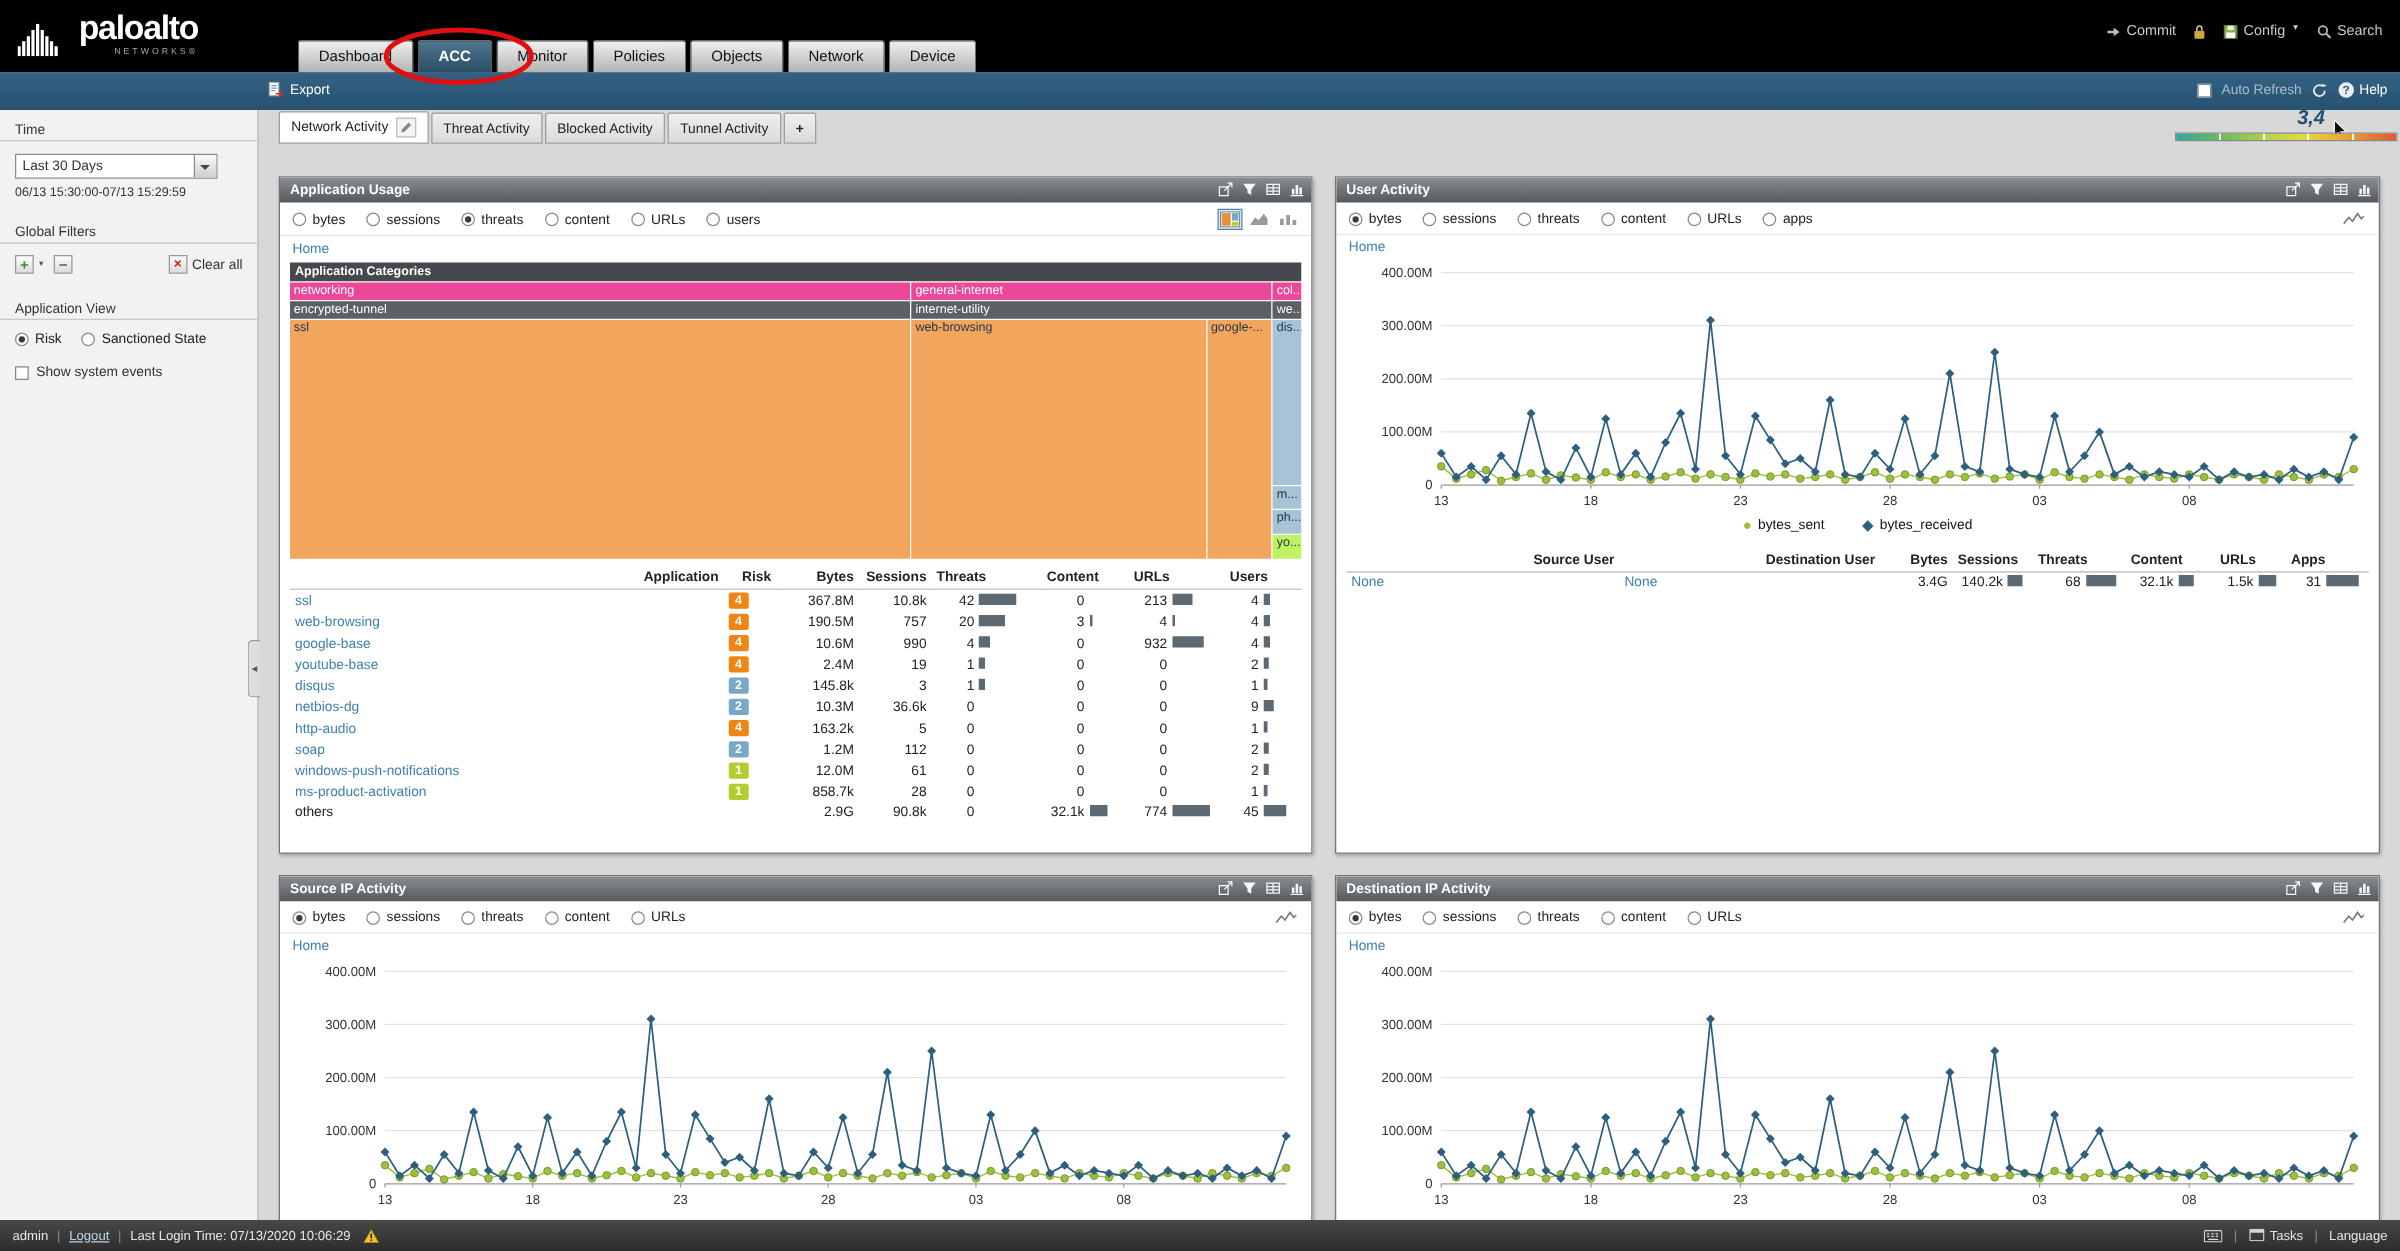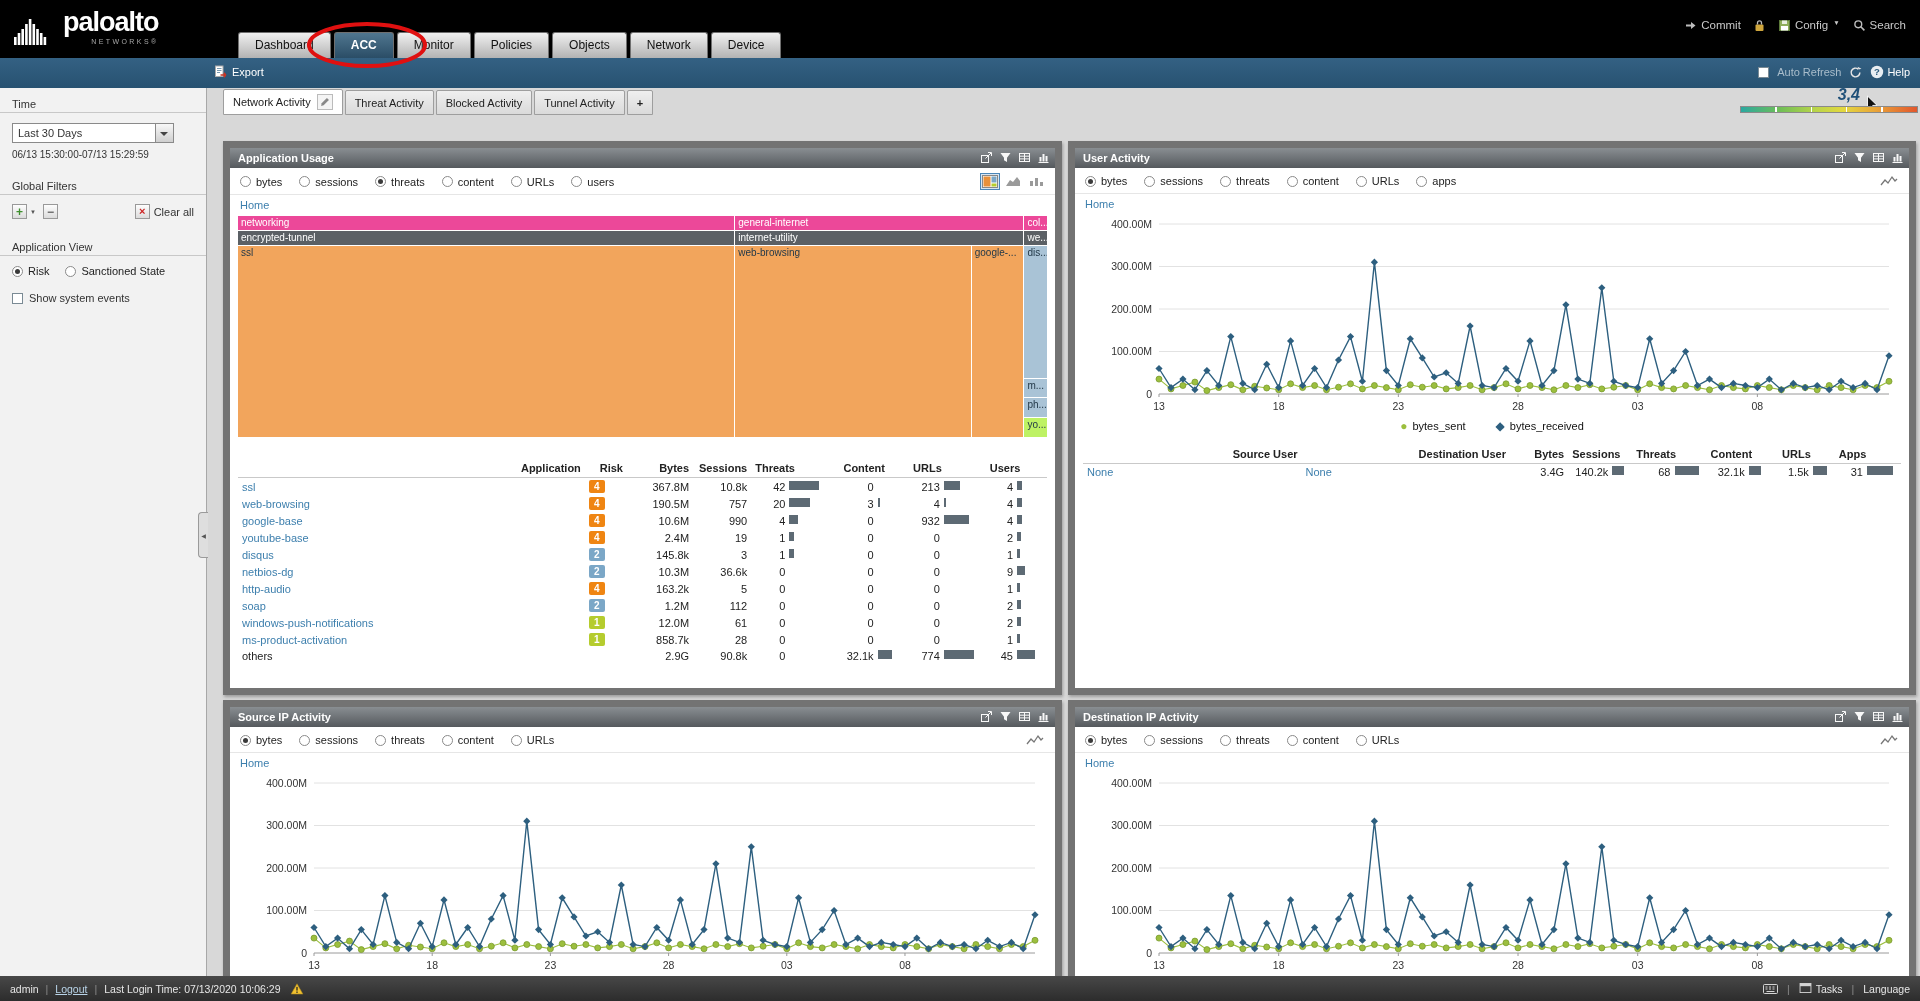--- a/index.html
+++ b/index.html
@@ -62,21 +62,21 @@
 .pencil{width:14px;height:14px;border:1px solid #bbb;background:#f4f4f4;display:inline-flex;align-items:center;justify-content:center}
 .risk-meter{position:absolute;right:2px;top:2px;width:178px;height:26px}
 .risk-value{position:absolute;right:58px;top:-4px;font-size:16px;font-weight:bold;font-style:italic;color:#1f5078}
 .cursor{position:absolute;right:40px;top:5px}
 .risk-gradient{position:absolute;left:0;bottom:3px;width:100%;height:7px;border:1px solid #8a8a8a;box-sizing:border-box;
 background:linear-gradient(90deg,#2ba8a0,#6fbe57 22%,#b8d44a 42%,#e3d83f 58%,#e9a93a 75%,#e2572d 100%)}
 .risk-gradient:after{content:"";position:absolute;top:0;bottom:0;left:0;right:0;
 background:repeating-linear-gradient(90deg,transparent 0 34px,#fff 34px 35.5px)}
 
 
-.panel{position:absolute;background:#fff;border:7px solid #737373;box-shadow:1px 2px 3px rgba(0,0,0,.28);overflow:hidden}
+.panel{position:absolute;background:#fff;border:1px solid #737373;box-shadow:1px 2px 3px rgba(0,0,0,.28);overflow:hidden}
 #panel-au{left:16px;top:53px;width:825px;height:540px}
 #panel-ua{left:861px;top:53px;width:834px;height:540px}
 #panel-sip{left:16px;top:612px;width:825px;height:276px}
 #panel-dip{left:861px;top:612px;width:834px;height:276px}
 .panel-header{height:20px;background:linear-gradient(#898e92,#55595d);color:#fff;font-size:11px;font-weight:bold;line-height:20px;padding:0 8px;position:relative}
 .panel-hicons{position:absolute;right:5px;top:3px;display:flex;gap:6px}
 .hicon{width:13px;height:13px;cursor:pointer;opacity:.95;display:inline-flex}
 .vicon{cursor:pointer;display:inline-flex;padding:1px}
 .vicon.active{outline:1px solid #4a86b8;background:#d8e6f2}
 .metric-row{display:flex;align-items:center;padding:6px 10px 5px;font-size:11px;border-bottom:1px solid #e6e6e6}
@@ -392,20 +392,21 @@
             <svg viewBox="0 0 16 13" width="16" height="13">
               <rect x="2" y="6" width="3" height="5" fill="#9a9a9a"></rect>
               <rect x="7" y="3" width="3" height="8" fill="#9a9a9a"></rect>
               <rect x="12" y="7" width="3" height="4" fill="#9a9a9a"></rect>
             </svg>
           </span>
         </span>
     </div>
     <a class="home-link">Home</a>
     <div class="treemap" id="treemap">
+        <div class="tm-title">Application Categories</div>
         <div class="tm-groups">
           <div class="tm-group" style="width: 61.5%;">
             <div class="tm-cat">networking</div>
             <div class="tm-sub">encrypted-tunnel</div>
             <div class="tm-apps">
               <div class="tm-app" style="background: rgb(242, 165, 92); width: 100%;">
                 <span class="tm-lbl">ssl</span>
               </div>
             </div>
           </div>

